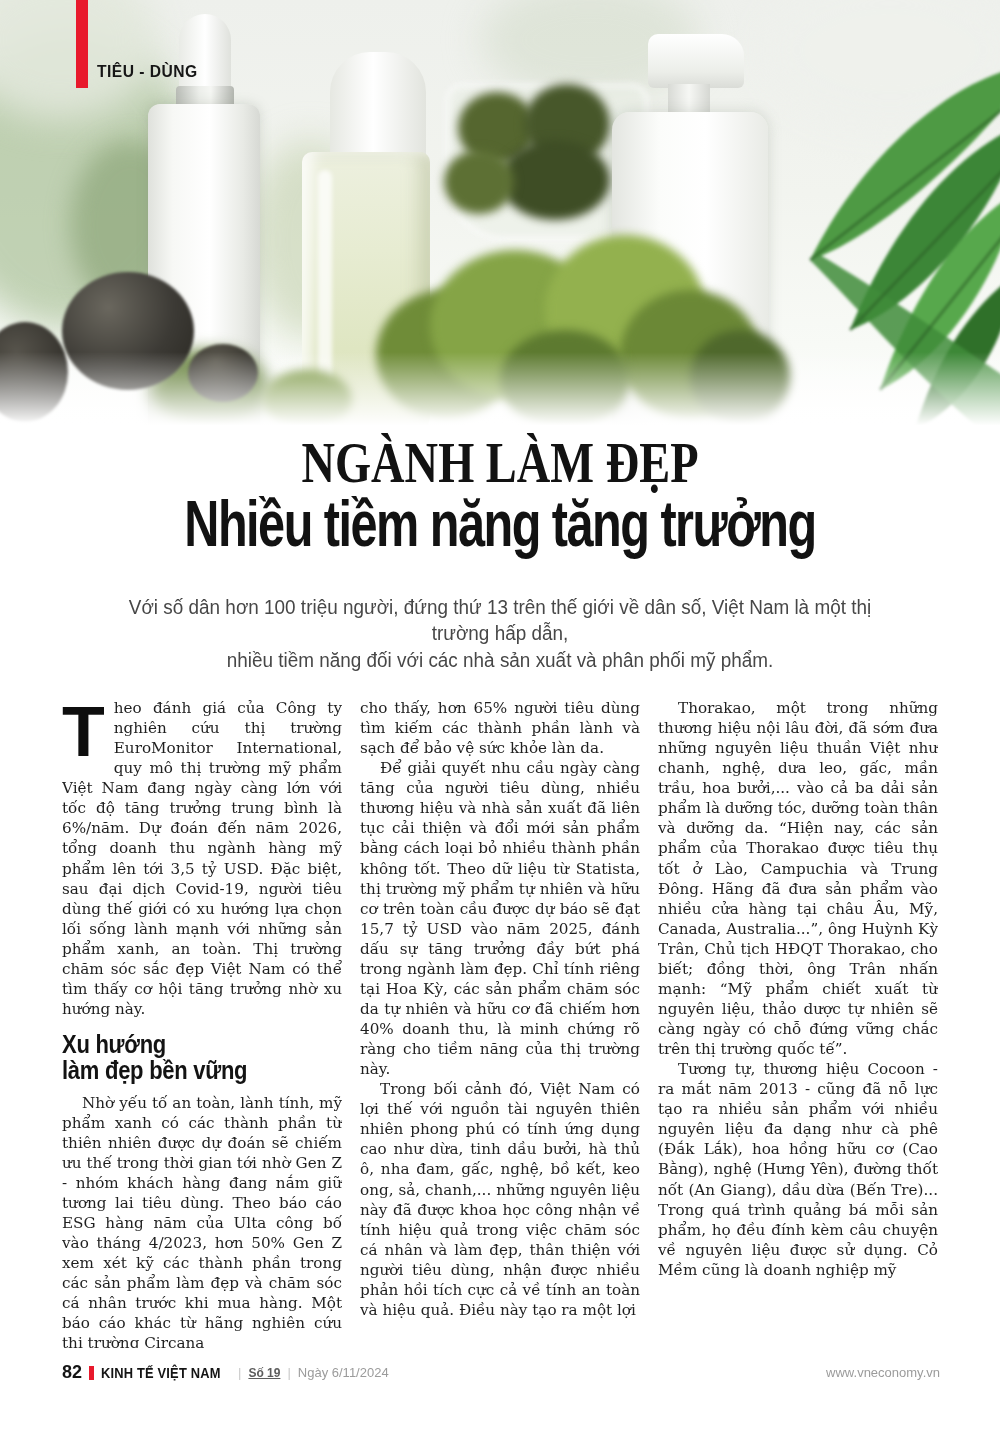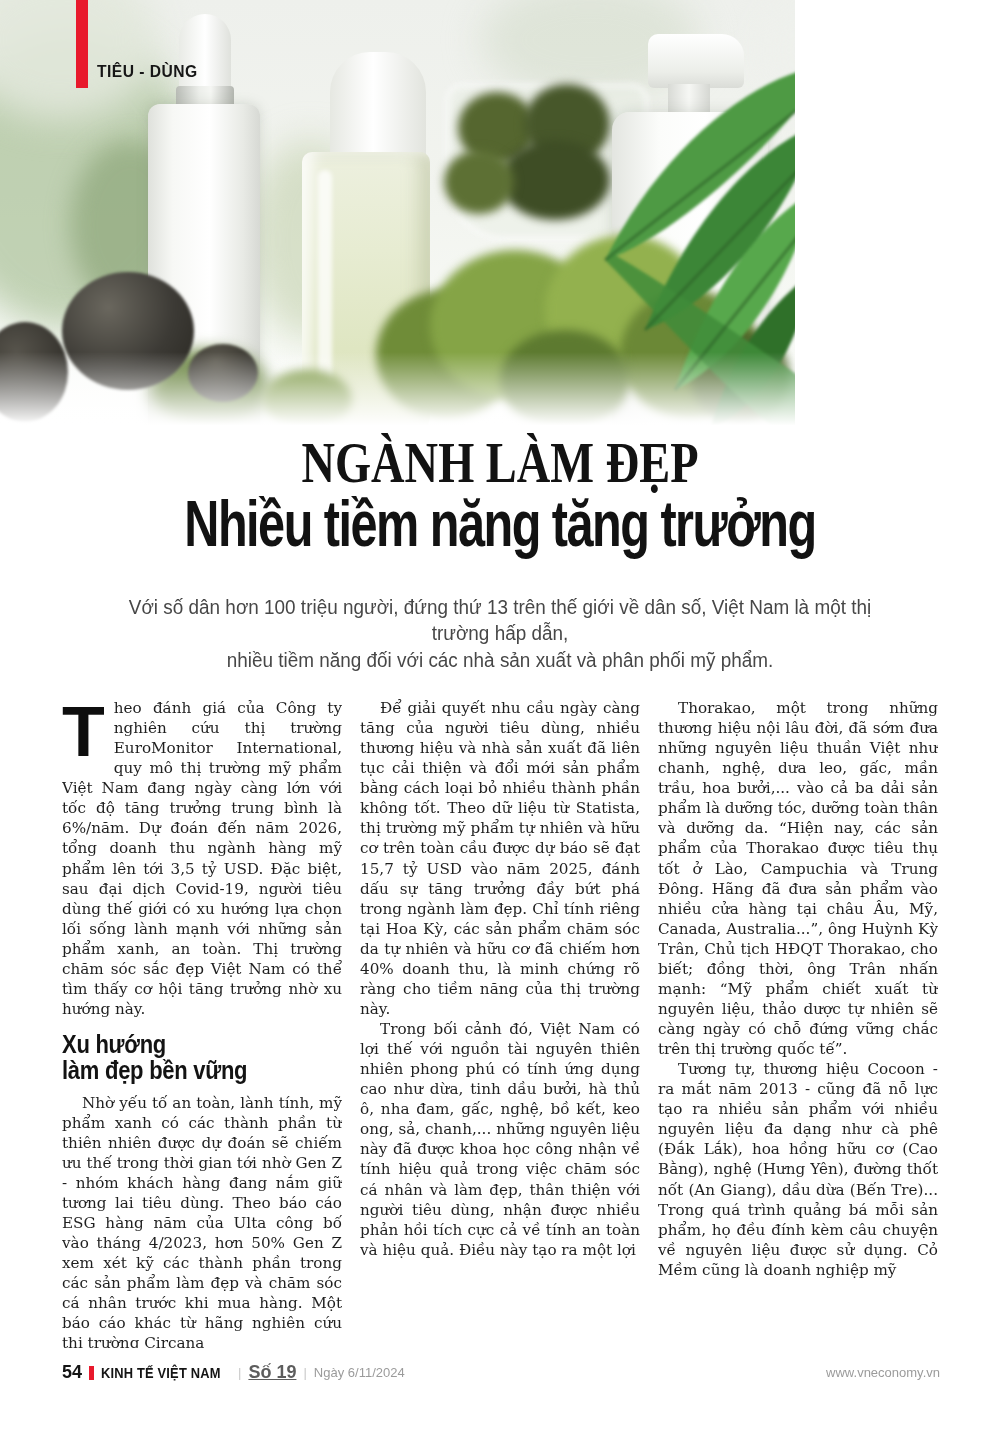--- a/index.html
+++ b/index.html
@@ -1,20 +1,20 @@
 <!DOCTYPE html>
 <html><head>
 <meta charset="utf-8">
 <style>
   html,body{margin:0;padding:0;background:#ffffff;}
   .page{position:relative;width:1000px;height:1447px;background:#ffffff;overflow:hidden;
         font-family:"Liberation Sans",sans-serif;}
 
   
-  .hero{position:absolute;left:0;top:0;width:795px;height:432px;overflow:hidden;
+  .hero{position:absolute;left:0;top:0;width:1000px;height:432px;overflow:hidden;
         background:linear-gradient(180deg,#eef0ec 0%,#f2f4ef 45%,#f8faf6 80%,#ffffff 100%);}
   .hero .blob{position:absolute;border-radius:50%;}
   .fadeout{position:absolute;left:0;top:352px;width:1000px;height:80px;
            background:linear-gradient(180deg,rgba(255,255,255,0) 0%,#ffffff 92%);z-index:40;}
 
   .blur18{filter:blur(18px);} .blur12{filter:blur(12px);} .blur8{filter:blur(8px);}
   .blur5{filter:blur(5px);} .blur3{filter:blur(3px);} .blur1{filter:blur(1.5px);}
 
   
   .dropper-body{position:absolute;left:148px;top:104px;width:112px;height:328px;border-radius:12px 12px 10px 10px;
@@ -78,21 +78,21 @@
      font-size:25px;line-height:1.05;color:#131313;transform:scaleX(0.88);transform-origin:left;
      letter-spacing:-0.3px;}
 
   
   .footer{position:absolute;left:62px;top:1362px;width:878px;display:flex;align-items:center;}
   .footer .left{display:flex;align-items:center;gap:7px;}
   .footer .pagenum{font-weight:bold;font-size:18px;color:#141414;}
   .footer .fbar{width:5px;height:14px;display:inline-block;}
   .footer .mag{font-weight:bold;font-size:14px;color:#141414;letter-spacing:0.2px;transform:scaleX(0.92);transform-origin:left;}
   .footer .sep{color:#c9c9c9;font-size:13px;}
-  .footer .issue{font-weight:bold;font-size:18px;color:#5d5d5d;text-decoration:underline;}
+  .footer .issue{font-weight:bold;font-size:12px;color:#5d5d5d;text-decoration:underline;}
   .footer .date{font-size:13px;color:#9b9b9b;}
   .footer .url{margin-left:auto;font-size:13px;color:#9b9b9b;}
 </style>
 </head>
 <body>
 
 <div class="page">
 
   <div class="hero">
 
@@ -177,34 +177,35 @@
     <div class="col">
       <p><span class="dropcap">T</span><span>heo đánh giá của Công ty nghiên cứu thị trường EuroMonitor International, quy mô thị trường mỹ phẩm Việt Nam đang ngày càng lớn với tốc độ tăng trưởng trung bình là 6%/năm. Dự đoán đến năm 2026, tổng doanh thu ngành hàng mỹ phẩm lên tới 3,5 tỷ USD. Đặc biệt, sau đại dịch Covid-19, người tiêu dùng thế giới có xu hướng lựa chọn lối sống lành mạnh với những sản phẩm xanh, an toàn. Thị trường chăm sóc sắc đẹp Việt Nam có thể tìm thấy cơ hội tăng trưởng nhờ xu hướng này.</span></p>
       <div class="subhead">
         <div>Xu hướng</div>
         <div>làm đẹp bền vững</div>
       </div>
       <p class="indent">Nhờ yếu tố an toàn, lành tính, mỹ phẩm xanh có các thành phần từ thiên nhiên được dự đoán sẽ chiếm ưu thế trong thời gian tới nhờ Gen Z - nhóm khách hàng đang nắm giữ tương lai tiêu dùng. Theo báo cáo ESG hàng năm của Ulta công bố vào tháng 4/2023, hơn 50% Gen Z xem xét kỹ các thành phần trong các sản phẩm làm đẹp và chăm sóc cá nhân trước khi mua hàng. Một báo cáo khác từ hãng nghiên cứu thị trường Circana</p>
     </div>
 
     <div class="col">
+      <p>cho thấy, hơn 65% người tiêu dùng tìm kiếm các thành phần lành và sạch để bảo vệ sức khỏe làn da.</p>
       <p class="indent">Để giải quyết nhu cầu ngày càng tăng của người tiêu dùng, nhiều thương hiệu và nhà sản xuất đã liên tục cải thiện và đổi mới sản phẩm bằng cách loại bỏ nhiều thành phần không tốt. Theo dữ liệu từ Statista, thị trường mỹ phẩm tự nhiên và hữu cơ trên toàn cầu được dự báo sẽ đạt 15,7 tỷ USD vào năm 2025, đánh dấu sự tăng trưởng đầy bứt phá trong ngành làm đẹp. Chỉ tính riêng tại Hoa Kỳ, các sản phẩm chăm sóc da tự nhiên và hữu cơ đã chiếm hơn 40% doanh thu, là minh chứng rõ ràng cho tiềm năng của thị trường này.</p>
       <p class="indent">Trong bối cảnh đó, Việt Nam có lợi thế với nguồn tài nguyên thiên nhiên phong phú có tính ứng dụng cao như dừa, tinh dầu bưởi, hà thủ ô, nha đam, gấc, nghệ, bồ kết, keo ong, sả, chanh,... những nguyên liệu này đã được khoa học công nhận về tính hiệu quả trong việc chăm sóc cá nhân và làm đẹp, thân thiện với người tiêu dùng, nhận được nhiều phản hồi tích cực cả về tính an toàn và hiệu quả. Điều này tạo ra một lợi</p>
     </div>
 
     <div class="col">
       <p class="indent">Thorakao, một trong những thương hiệu nội lâu đời, đã sớm đưa những nguyên liệu thuần Việt như chanh, nghệ, dưa leo, gấc, mần trầu, hoa bưởi,... vào cả ba dải sản phẩm là dưỡng tóc, dưỡng toàn thân và dưỡng da. “Hiện nay, các sản phẩm của Thorakao được tiêu thụ tốt ở Lào, Campuchia và Trung Đông. Hãng đã đưa sản phẩm vào nhiều cửa hàng tại châu Âu, Mỹ, Canada, Australia...”, ông Huỳnh Kỳ Trân, Chủ tịch HĐQT Thorakao, cho biết; đồng thời, ông Trân nhấn mạnh: “Mỹ phẩm chiết xuất từ nguyên liệu, thảo dược tự nhiên sẽ càng ngày có chỗ đứng vững chắc trên thị trường quốc tế”.</p>
       <p class="indent">Tương tự, thương hiệu Cocoon - ra mắt năm 2013 - cũng đã nỗ lực tạo ra nhiều sản phẩm với nhiều nguyên liệu đa dạng như cà phê (Đắk Lắk), hoa hồng hữu cơ (Cao Bằng), nghệ (Hưng Yên), đường thốt nốt (An Giang), dầu dừa (Bến Tre)... Trong quá trình quảng bá mỗi sản phẩm, họ đều đính kèm câu chuyện về nguyên liệu được sử dụng. Cỏ Mềm cũng là doanh nghiệp mỹ</p>
     </div>
 
   </div>
 
   <div class="footer">
     <div class="left">
-      <span class="pagenum">54</span>
+      <span class="pagenum">82</span>
       <span class="fbar" style="background:#e8192c;"></span>
       <span class="mag">KINH TẾ VIỆT NAM</span>
       <span class="sep">|</span>
       <span class="issue">Số 19</span>
       <span class="sep">|</span>
       <span class="date">Ngày 6/11/2024</span>
     </div>
     <span class="url">www.vneconomy.vn</span>
   </div>
 

